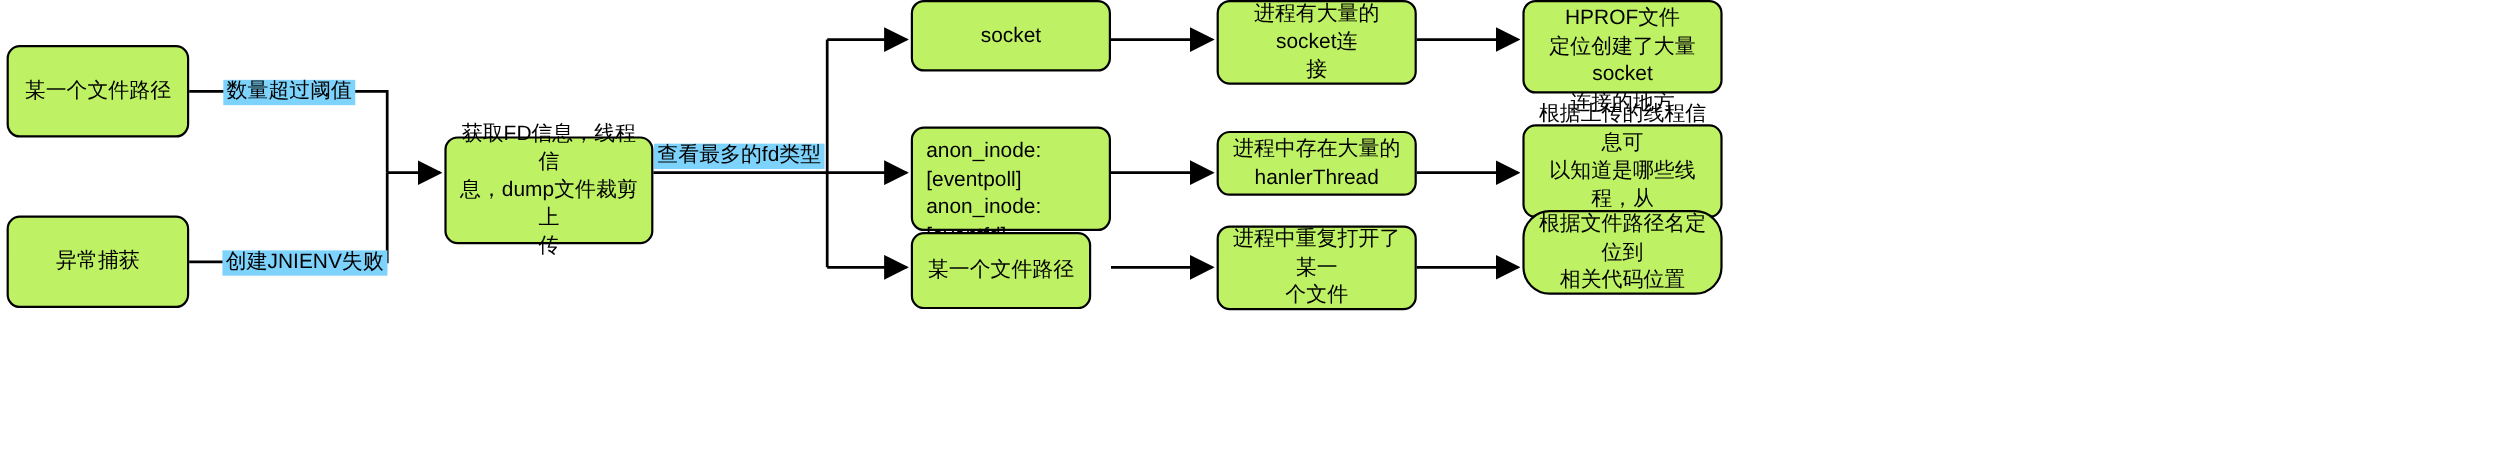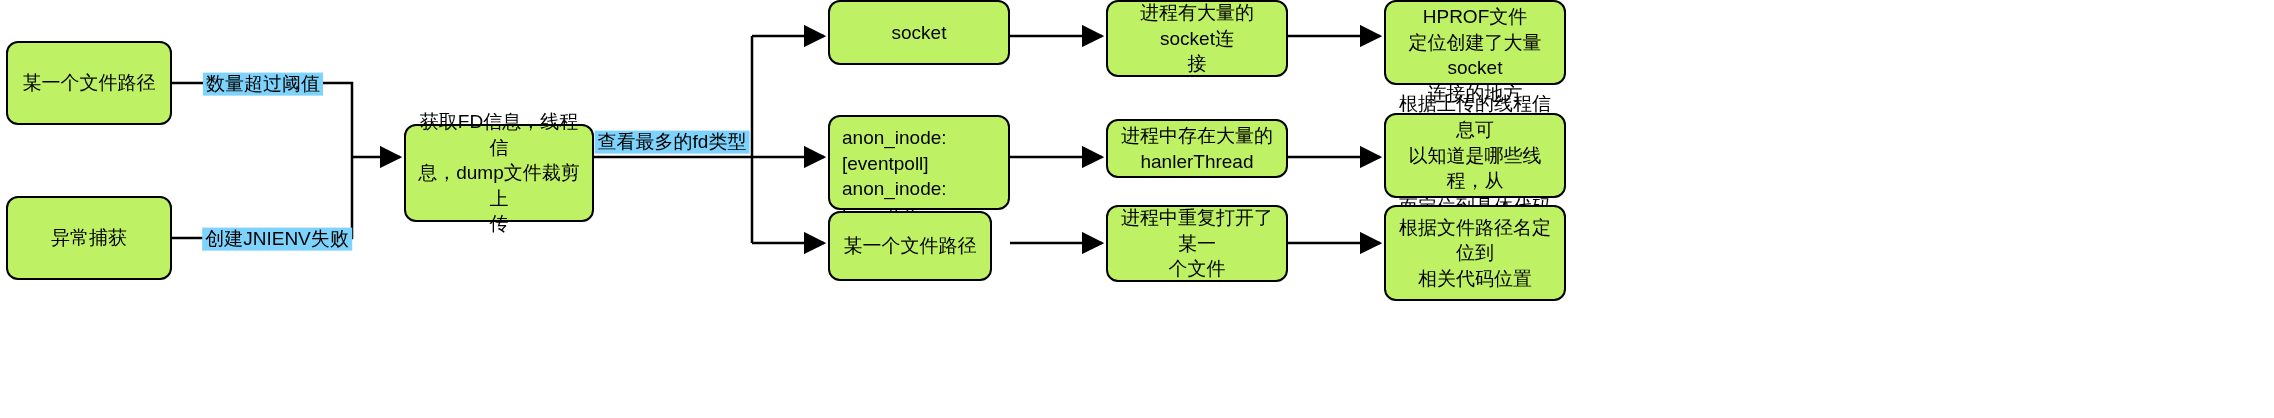--- a/index.html
+++ b/index.html
@@ -145,21 +145,21 @@
 定位创建了大量socket
 连接的地方</span>
   </div>
 
   <div class="node" style="left:1384px; top:113px; width:182px; height:85px;">
     <span>根据上传的线程信息可
 以知道是哪些线程，从
 而定位到具体代码</span>
   </div>
 
-  <div class="node" style="left:1384px; top:205px; width:182px; height:96px;">
+  <div class="node" style="left:1384px; top:191px; width:182px; height:77px;border-radius:25px;">
     <span>根据文件路径名定位到
 相关代码位置</span>
   </div>
 
   <div class="edge-label" style="left:263px; top:84px;">
     <span>数量超过阈值</span>
   </div>
 
   <div class="edge-label" style="left:277px; top:239px;">
     <span>创建JNIENV失败</span>

